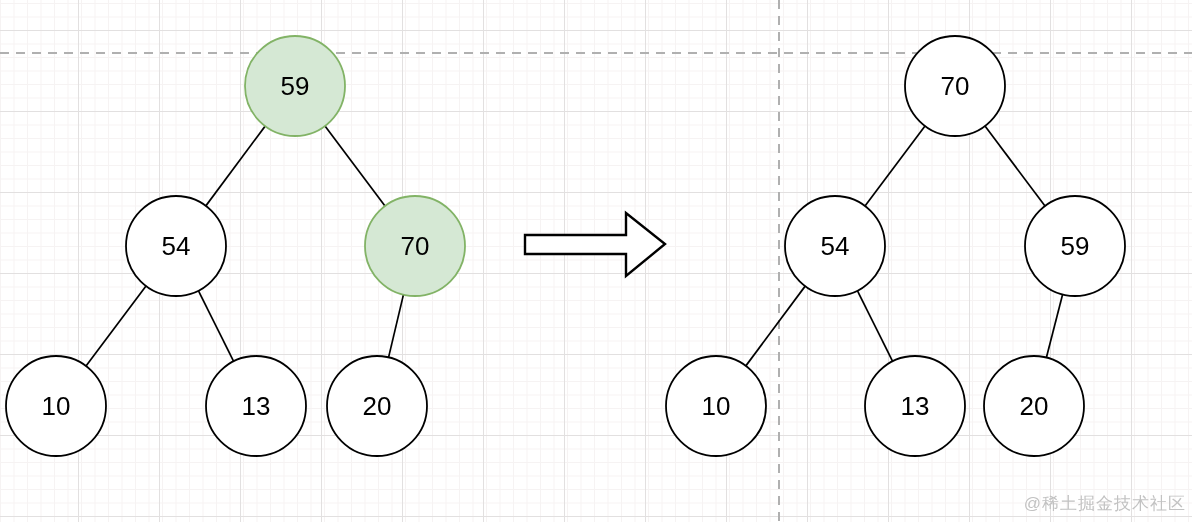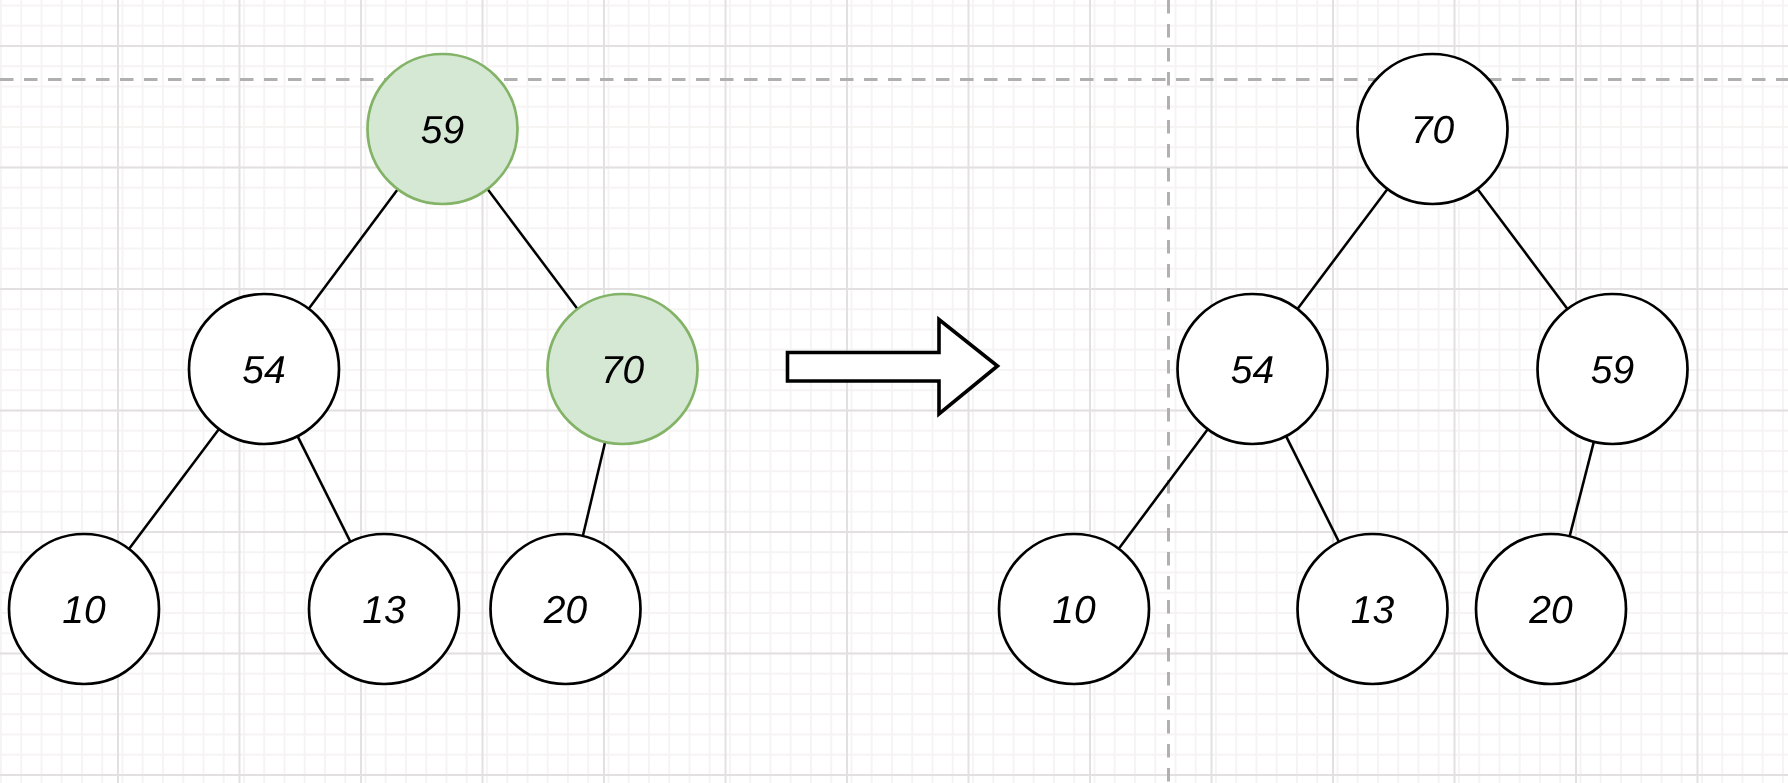--- a/index.html
+++ b/index.html
@@ -23,21 +23,20 @@
     width: 1192px;
     height: 522px;
     background-color: var(--canvas-bg);
     background-image:
       linear-gradient(to right, var(--grid-major) 1px, transparent 1px),
       linear-gradient(to bottom, var(--grid-major) 1px, transparent 1px),
       linear-gradient(to right, var(--grid-minor) 1px, transparent 1px),
       linear-gradient(to bottom, var(--grid-minor) 1px, transparent 1px);
     background-size: 81px 81px, 81px 81px, 13.5px 13.5px, 13.5px 13.5px;
     background-position: 78px 0, 0 30px, 0 0, 3px 3px;
-    font-style: italic;
   }
 
   svg.diagram { position: absolute; left: 0; top: 0; }
 
   .guide {
     stroke: var(--guide);
     stroke-width: 2;
     stroke-dasharray: 9 7;
     fill: none;
   }
@@ -117,13 +116,14 @@
         <circle cx="1075" cy="246" r="50" class="node"></circle>
         <text x="1075" y="246" dy="0.36em" class="node-label">59</text>
         <circle cx="716" cy="406" r="50" class="node"></circle>
         <text x="716" y="406" dy="0.36em" class="node-label">10</text>
         <circle cx="915" cy="406" r="50" class="node"></circle>
         <text x="915" y="406" dy="0.36em" class="node-label">13</text>
         <circle cx="1034" cy="406" r="50" class="node"></circle>
         <text x="1034" y="406" dy="0.36em" class="node-label">20</text>
       </g>
     </svg>
+  <div class="watermark">@稀土掘金技术社区</div>
 </div>
 
 </body></html>

